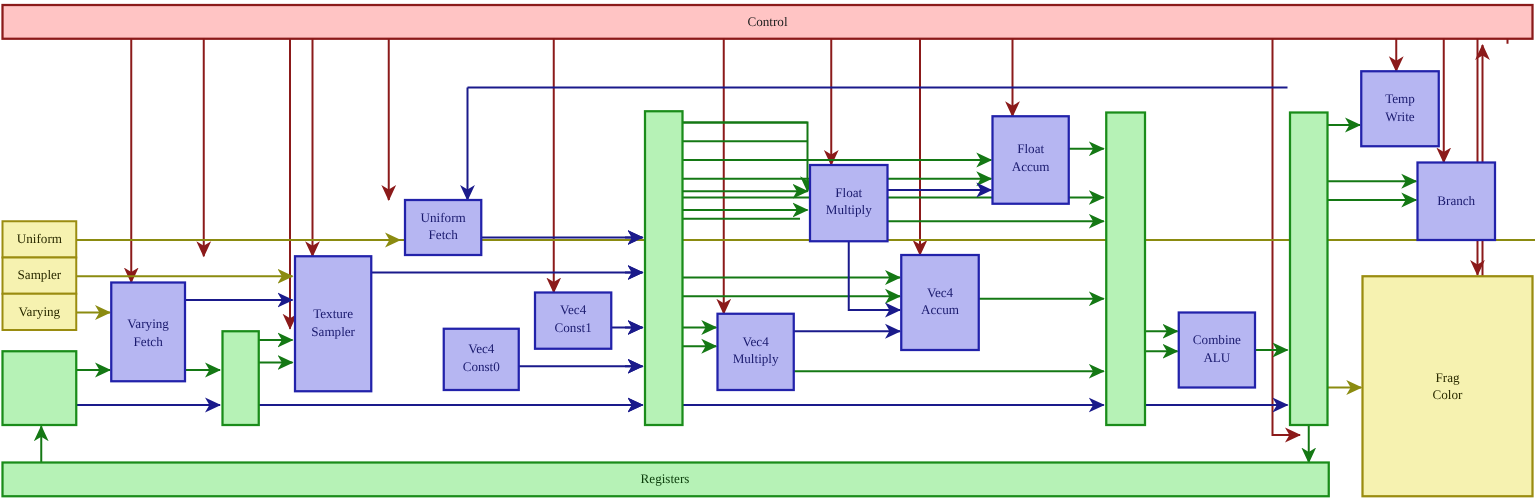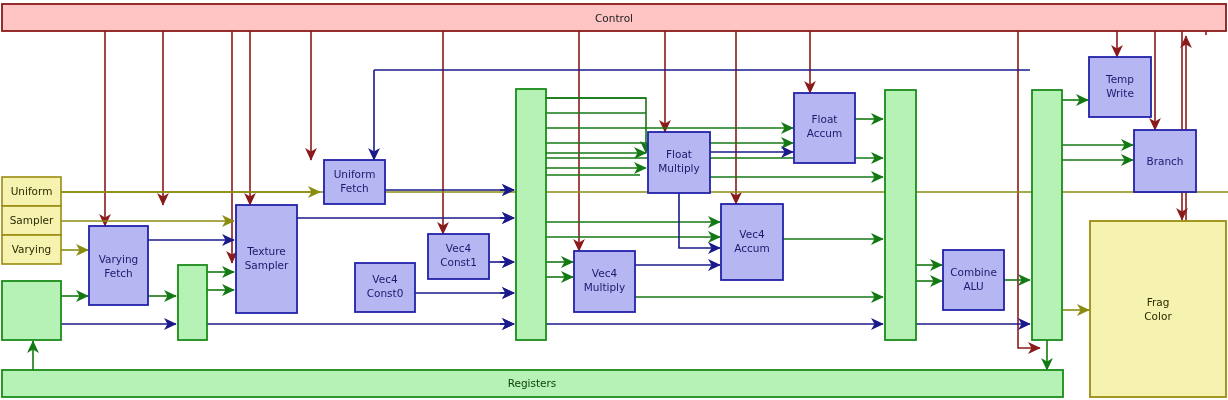--- a/index.html
+++ b/index.html
@@ -1,18 +1,18 @@
 <!DOCTYPE html>
 <html><head>
 <meta charset="utf-8">
 <style>
   html,body{margin:0;padding:0;background:#ffffff;}
   body{width:1228px;height:400px;overflow:hidden;
        font-family:"DejaVu Sans","Liberation Sans",sans-serif;}
-  #stage{position:relative;width:1228px;height:400px;}
+  #stage{position:relative;width:1228px;height:400px;font-family:Liberation Serif, serif;}
   svg{display:block;}
   .blk-label{font-size:10.5px;fill:#1a1a6e;text-anchor:middle;dominant-baseline:middle;}
   .blk-label-red{font-size:10.5px;fill:#222;text-anchor:middle;dominant-baseline:middle;}
   .blk-label-grn{font-size:10.5px;fill:#0b3d0b;text-anchor:middle;dominant-baseline:middle;}
   .blk-label-yel{font-size:10.5px;fill:#2b2b00;text-anchor:middle;dominant-baseline:middle;}
 </style>
 </head>
 <body>
 
 <div id="stage">

